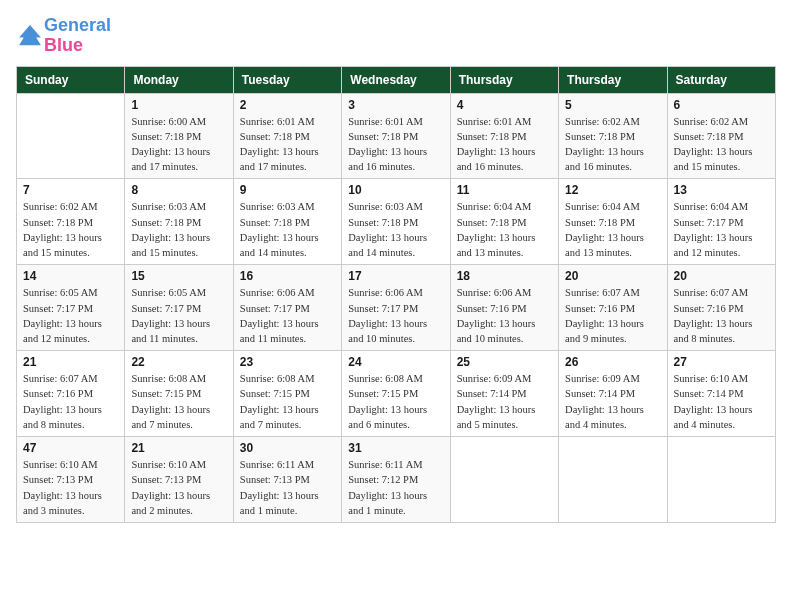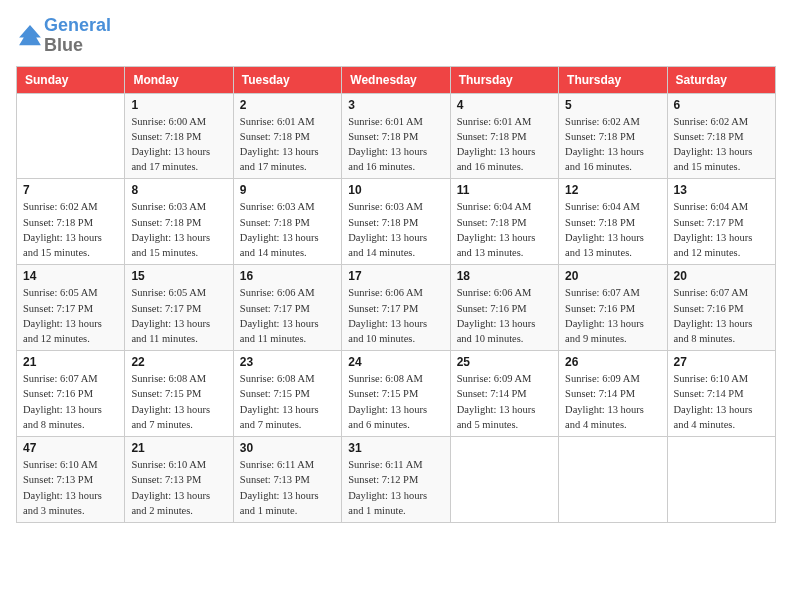--- a/index.html
+++ b/index.html
@@ -43,21 +43,21 @@
     .location-title {
       font-size: 14px;
       color: #555;
     }
     table {
       width: 100%;
       border-collapse: collapse;
       font-size: 11px;
     }
     thead tr th {
-      background: #ef4444;
+      background: #14532d;
       color: #fff;
       text-align: left;
       padding: 6px 8px;
       font-size: 12px;
       font-weight: bold;
       border: 1px solid #ccc;
     }
     tbody tr td {
       border: 1px solid #ccc;
       vertical-align: top;
@@ -89,21 +89,21 @@
 </head>
 <body>
 
 <div class="header">
   <div class="logo">
     <svg class="logo-icon" viewBox="0 0 36 36">
       <polygon points="18,4 32,20 26,20 32,30 4,30 10,20 4,20" fill="#4a90d9"></polygon>
     </svg>
     <div class="logo-text">
       <span>General</span><br>
-      <span style="color:#737373">Blue</span>
+      <span style="color:#ec4899">Blue</span>
     </div>
   </div>
 </div>
 
 <table>
   <thead>
     <tr>
     <th>Sunday</th>
         <th>Monday</th>
         <th>Tuesday</th>

